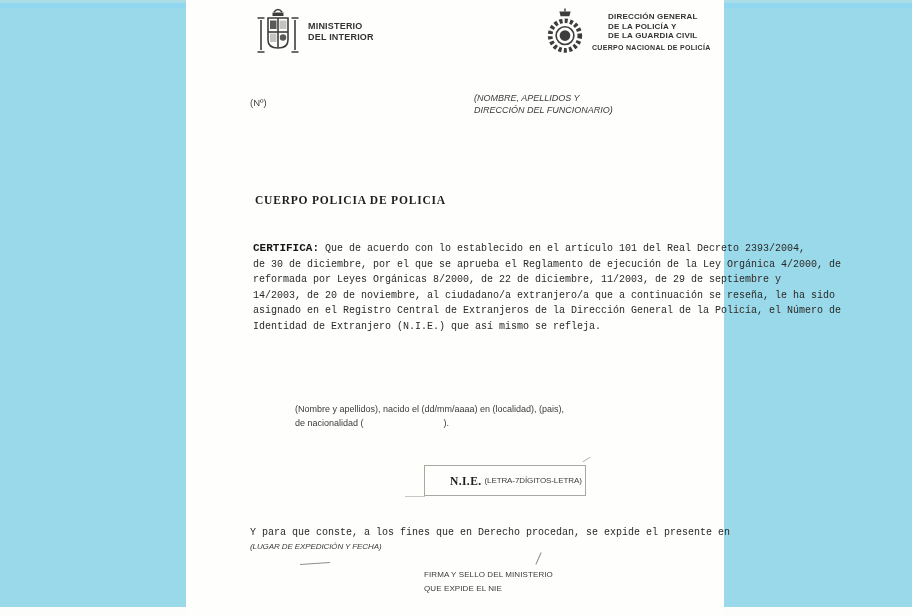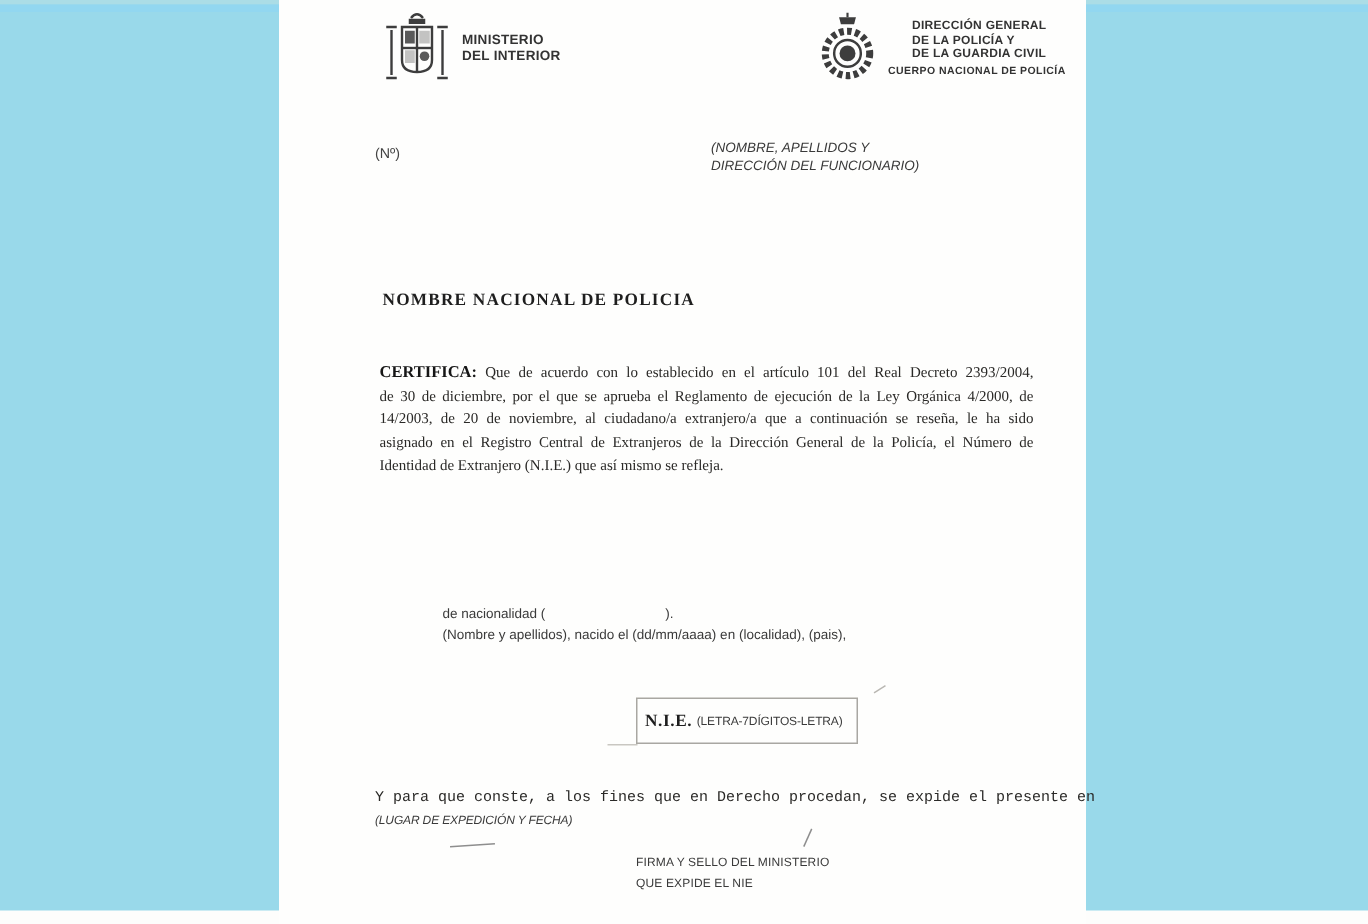--- a/index.html
+++ b/index.html
@@ -24,33 +24,33 @@
   .police-text .big{font-size:8px;font-weight:bold;line-height:9.5px;letter-spacing:.2px;padding-left:16px;}
   .police-text .small{font-size:7px;font-weight:bold;letter-spacing:.3px;margin-top:3px;}
 
   
   .ref-num{left:64px;top:97px;font-size:9.5px;color:#444;}
   .applicant{left:288px;top:92px;font-size:9px;color:#3a3a3a;line-height:12px;font-style:italic;}
 
   
   .doc-title{left:69px;top:194px;font-family:"Liberation Serif",serif;
     font-size:11.5px;font-weight:bold;letter-spacing:.8px;color:#1e1e1e;}
-  .body-par{left:67px;top:241px;width:436px;font-family:Liberation Serif, serif;
+  .body-par{left:67px;top:241px;width:436px;font-family:Liberation Mono, monospace;
     font-size:10px;line-height:15.5px;color:#2a2927;}
   .jline{text-align:justify;text-align-last:justify;white-space:nowrap;}
   .jline-last{text-align:left;}
   .certifica{font-weight:bold;font-size:11px;color:#161616;}
 
   
   .person{left:109px;top:403px;font-size:9px;line-height:13.5px;color:#3a3a3a;}
   .nat-gap{display:inline-block;width:80px;}
 
   
-  .nie-box{left:238px;top:465px;width:148px;height:31px;border:1px solid #A9A7A2;
-    display:flex;align-items:center;padding-left:5px;box-sizing:border-box;background:#FEFEFD;}
+  .nie-box{left:238px;top:465px;width:162px;height:31px;border:1px solid #A9A7A2;
+    display:flex;align-items:center;padding-left:25px;box-sizing:border-box;background:#FEFEFD;}
   .nie-label{font-family:"Liberation Serif",serif;font-weight:bold;font-size:11.5px;
     color:#1e1e1e;letter-spacing:.4px;}
   .nie-format{font-size:8px;color:#3a3a3a;margin-left:3px;letter-spacing:-.1px;}
   .nie-bottom-tail{left:219px;top:496px;width:20px;height:1px;background:#C9C7C2;}
   .nie-corner-tick{left:396px;top:459px;width:9px;height:1px;background:#B9B7B2;transform:rotate(-32deg);}
 
   
   .closing{left:64px;top:527px;width:436px;font-family:Liberation Mono, monospace;
     font-size:10px;color:#2a2927;}
   .place-date{left:64px;top:542px;font-size:8px;color:#3a3a3a;letter-spacing:-.1px;font-style:italic;}
@@ -112,33 +112,34 @@
       <div class="big">DE LA GUARDIA CIVIL</div>
       <div class="small">CUERPO NACIONAL DE POLICÍA</div>
     </div>
 
     <div class="abs ref-num">(Nº)</div>
     <div class="abs applicant">
       <div>(NOMBRE, APELLIDOS Y</div>
       <div>DIRECCIÓN DEL FUNCIONARIO)</div>
     </div>
 
-    <div class="abs doc-title">NOMBRE NACIONAL DE POLICIA</div>
+    <div class="abs doc-title">CUERPO POLICIA DE POLICIA</div>
 
     <div class="abs body-par">
       <div class="jline"><span class="certifica">CERTIFICA:</span> <span>Que de acuerdo con lo establecido en el artículo 101 del Real Decreto 2393/2004,</span></div>
       <div class="jline">de 30 de diciembre, por el que se aprueba el Reglamento de ejecución de la Ley Orgánica 4/2000, de</div>
+      <div class="jline">reformada por Leyes Orgánicas 8/2000, de 22 de diciembre, 11/2003, de 29 de septiembre y</div>
       <div class="jline">14/2003, de 20 de noviembre, al ciudadano/a extranjero/a que a continuación se reseña, le ha sido</div>
       <div class="jline">asignado en el Registro Central de Extranjeros de la Dirección General de la Policía, el Número de</div>
       <div class="jline-last">Identidad de Extranjero (N.I.E.) que así mismo se refleja.</div>
     </div>
 
     <div class="abs person">
+      <div>(Nombre y apellidos), nacido el (dd/mm/aaaa) en (localidad), (pais),</div>
       <div><span>de nacionalidad (</span><span class="nat-gap"></span><span>).</span></div>
-      <div>(Nombre y apellidos), nacido el (dd/mm/aaaa) en (localidad), (pais),</div>
     </div>
 
     <div class="abs nie-box">
       <span class="nie-label">N.I.E.</span>
       <span class="nie-format">(LETRA-7DÍGITOS-LETRA)</span>
     </div>
     <div class="abs nie-bottom-tail"></div>
     <div class="abs nie-corner-tick"></div>
 
     <div class="abs closing jline">Y para que conste, a los fines que en Derecho procedan, se expide el presente en</div>

